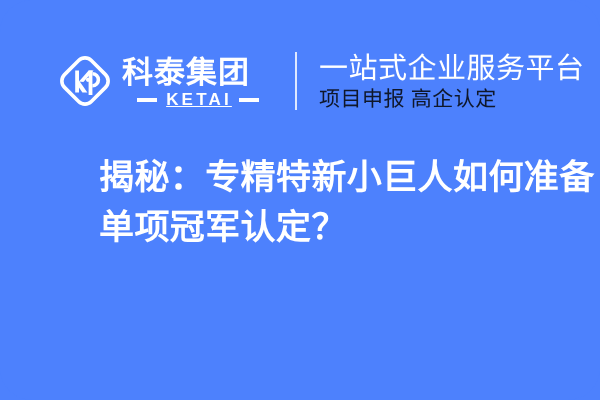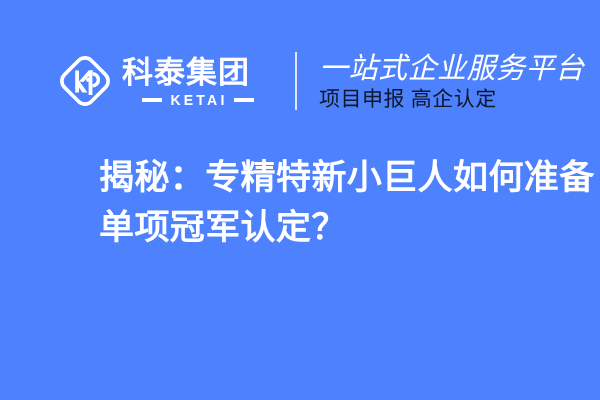--- a/index.html
+++ b/index.html
@@ -70,27 +70,28 @@
 
   .logo-rule {
     width: 20px;
     height: 4px;
     background: #ffffff;
     display: block;
   }
 
   .logo-latin {
     color: #ffffff;
-    font-size: 14px;
+    font-size: 17px;
     font-weight: bold;
     letter-spacing: 3.2px;
     line-height: 14px;
     padding: 0 7px 0 9px;
     font-family: "Liberation Sans", "DejaVu Sans", sans-serif;
     white-space: nowrap;
+    text-decoration: underline;
   }
 
   .brand-divider {
     width: 2px;
     height: 58px;
     background: rgba(255,255,255,0.82);
     margin: 0 22px 0 21px;
     flex: 0 0 2px;
   }
 
@@ -101,21 +102,20 @@
     height: 64px;
   }
 
   .tagline-main {
     color: #ffffff;
     font-size: 29px;
     line-height: 36px;
     letter-spacing: 0.5px;
     white-space: nowrap;
     font-family: "Liberation Sans", "DejaVu Sans", sans-serif;
-    font-style: italic;
   }
 
   .tagline-sub {
     color: #0f172a;
     font-size: 21px;
     line-height: 25px;
     letter-spacing: 0.5px;
     white-space: nowrap;
     margin-top: 1px;
     font-family: "Liberation Serif", "DejaVu Serif", serif;

